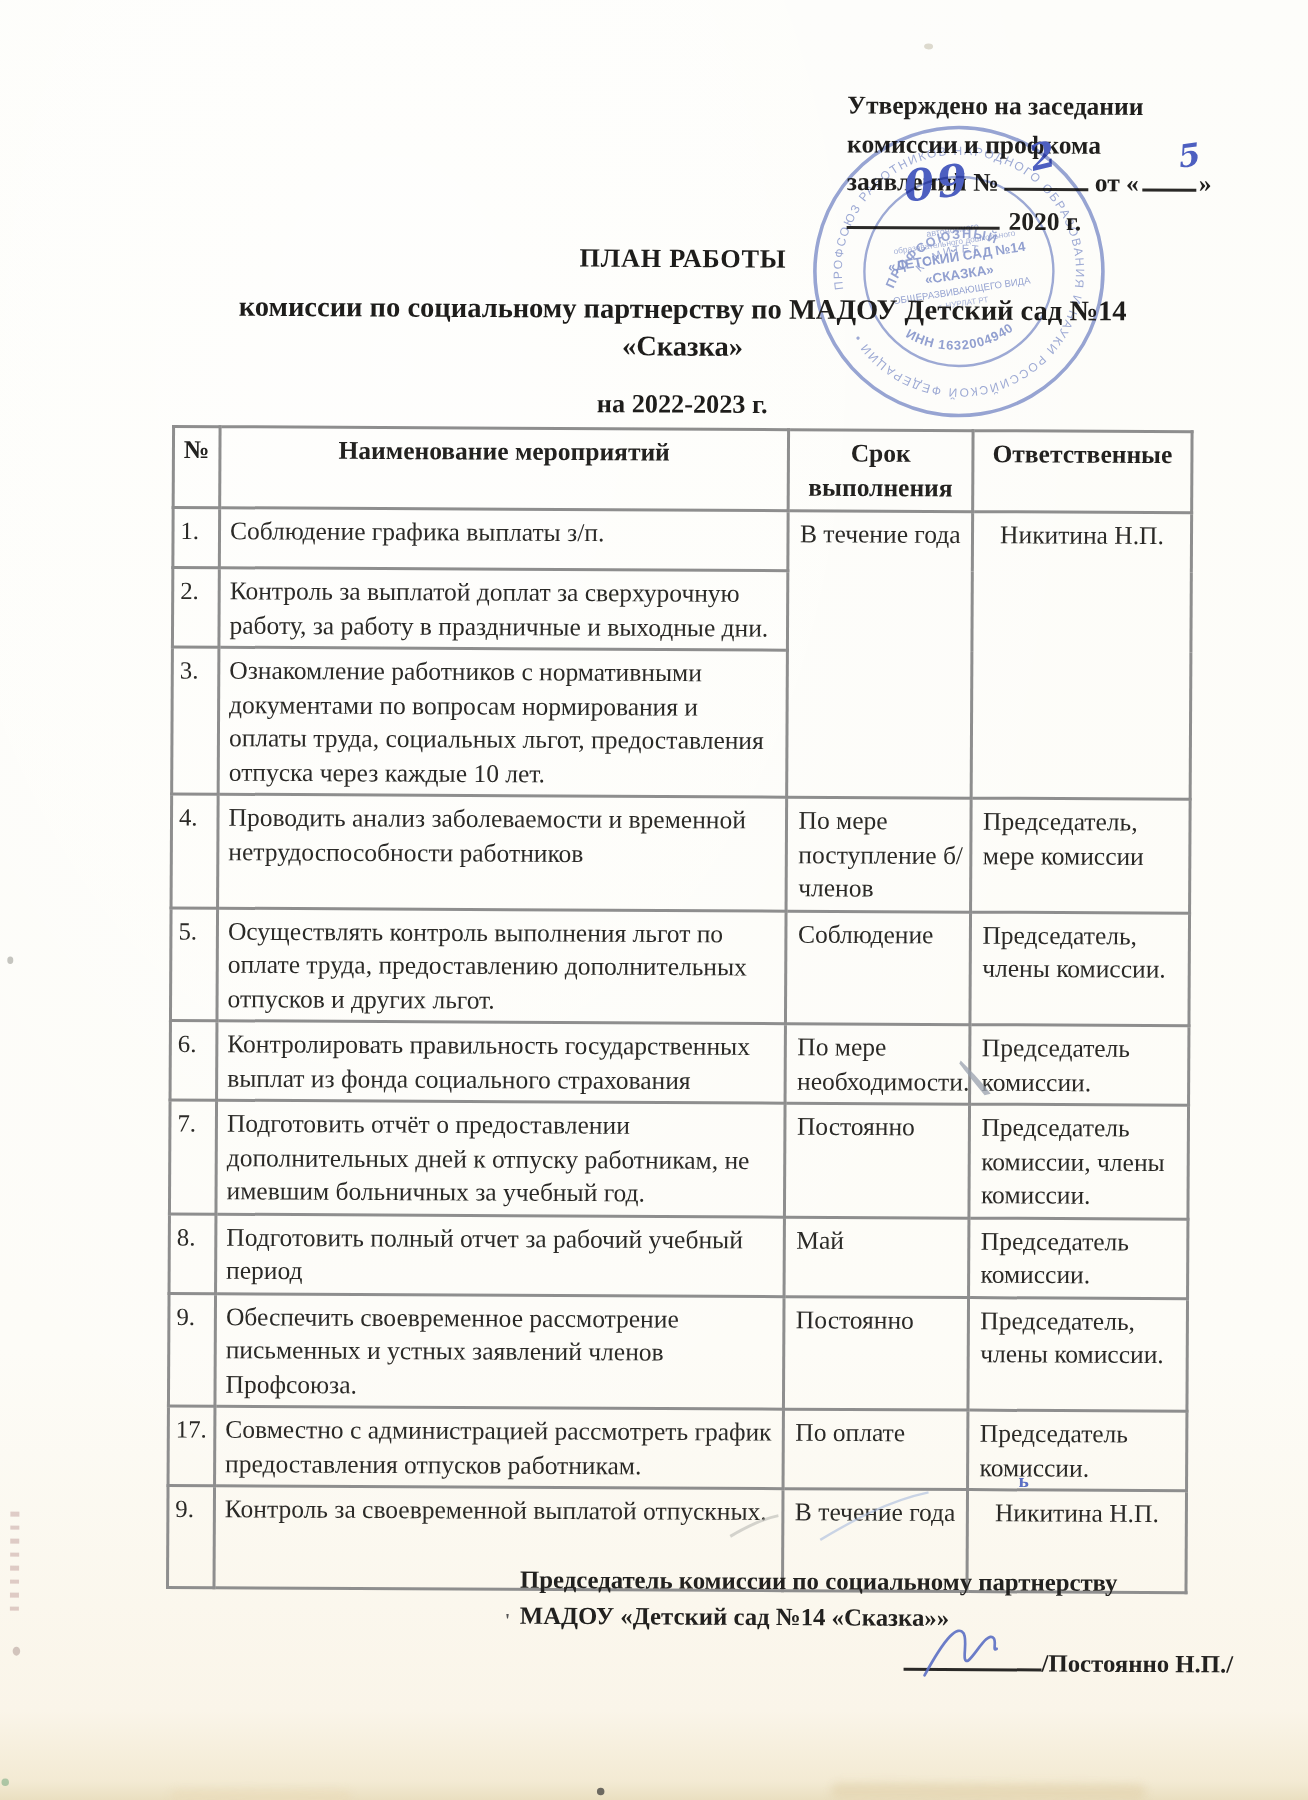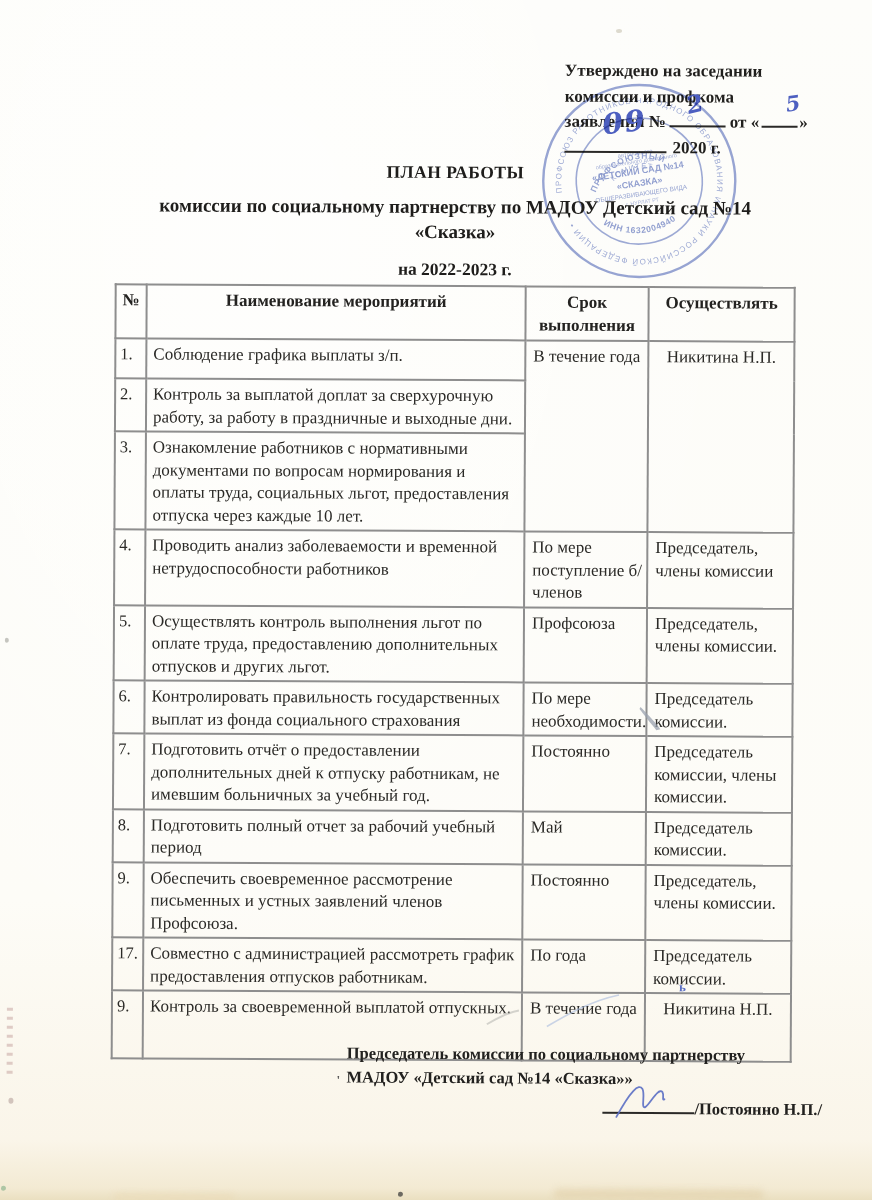--- a/index.html
+++ b/index.html
@@ -135,46 +135,46 @@
           <col class="c-num">
           <col class="c-act">
           <col class="c-per">
           <col class="c-res">
         </colgroup>
       <tbody>
           <tr>
         <th>№</th>
         <th>Наименование мероприятий</th>
         <th>Срок выполнения</th>
-        <th>Осуществлять</th>
+        <th>Ответственные</th>
       </tr>
       <tr class="r1">
         <td class="num">1.</td>
         <td class="act">Соблюдение графика выплаты з/п.</td>
         <td class="per center" rowspan="3">В течение года</td>
         <td class="res center" rowspan="3">Никитина Н.П.</td>
       </tr>
       <tr class="r2">
         <td class="num">2.</td>
         <td class="act">Контроль за выплатой доплат за сверхурочную работу, за работу в праздничные и выходные дни.</td>
       </tr>
       <tr>
         <td class="num">3.</td>
         <td class="act">Ознакомление работников с нормативными документами по вопросам нормирования и оплаты труда, социальных льгот, предоставления отпуска через каждые 10 лет.</td>
       </tr>
       <tr>
         <td class="num">4.</td>
         <td class="act">Проводить анализ заболеваемости и временной нетрудоспособности работников</td>
         <td class="per">По мере поступление б/членов</td>
-        <td class="res">Председатель, члены комиссии</td>
+        <td class="res">Председатель, мере комиссии</td>
       </tr>
       <tr>
         <td class="num">5.</td>
         <td class="act">Осуществлять контроль выполнения льгот по оплате труда, предоставлению дополнительных отпусков и других льгот.</td>
-        <td class="per">Профсоюза</td>
+        <td class="per">Соблюдение</td>
         <td class="res">Председатель, члены комиссии.</td>
       </tr>
       <tr>
         <td class="num">6.</td>
         <td class="act">Контролировать правильность государственных выплат из фонда социального страхования</td>
         <td class="per">По мере необходимости.</td>
         <td class="res">Председатель комиссии.</td>
       </tr>
       <tr>
         <td class="num">7.</td>
@@ -190,21 +190,21 @@
       </tr>
       <tr>
         <td class="num">9.</td>
         <td class="act">Обеспечить своевременное рассмотрение письменных и устных заявлений членов Профсоюза.</td>
         <td class="per">Постоянно</td>
         <td class="res">Председатель, члены комиссии.</td>
       </tr>
       <tr>
         <td class="num">17.</td>
         <td class="act">Совместно с администрацией рассмотреть график предоставления отпусков работникам.</td>
-        <td class="per">По года</td>
+        <td class="per">По оплате</td>
         <td class="res">Председатель комиссии.</td>
       </tr>
       <tr class="r11">
         <td class="num">9.</td>
         <td class="act">Контроль за своевременной выплатой отпускных.</td>
         <td class="per center">В течение года</td>
         <td class="res center">Никитина Н.П.</td>
       </tr>
     </tbody>
       </table>

